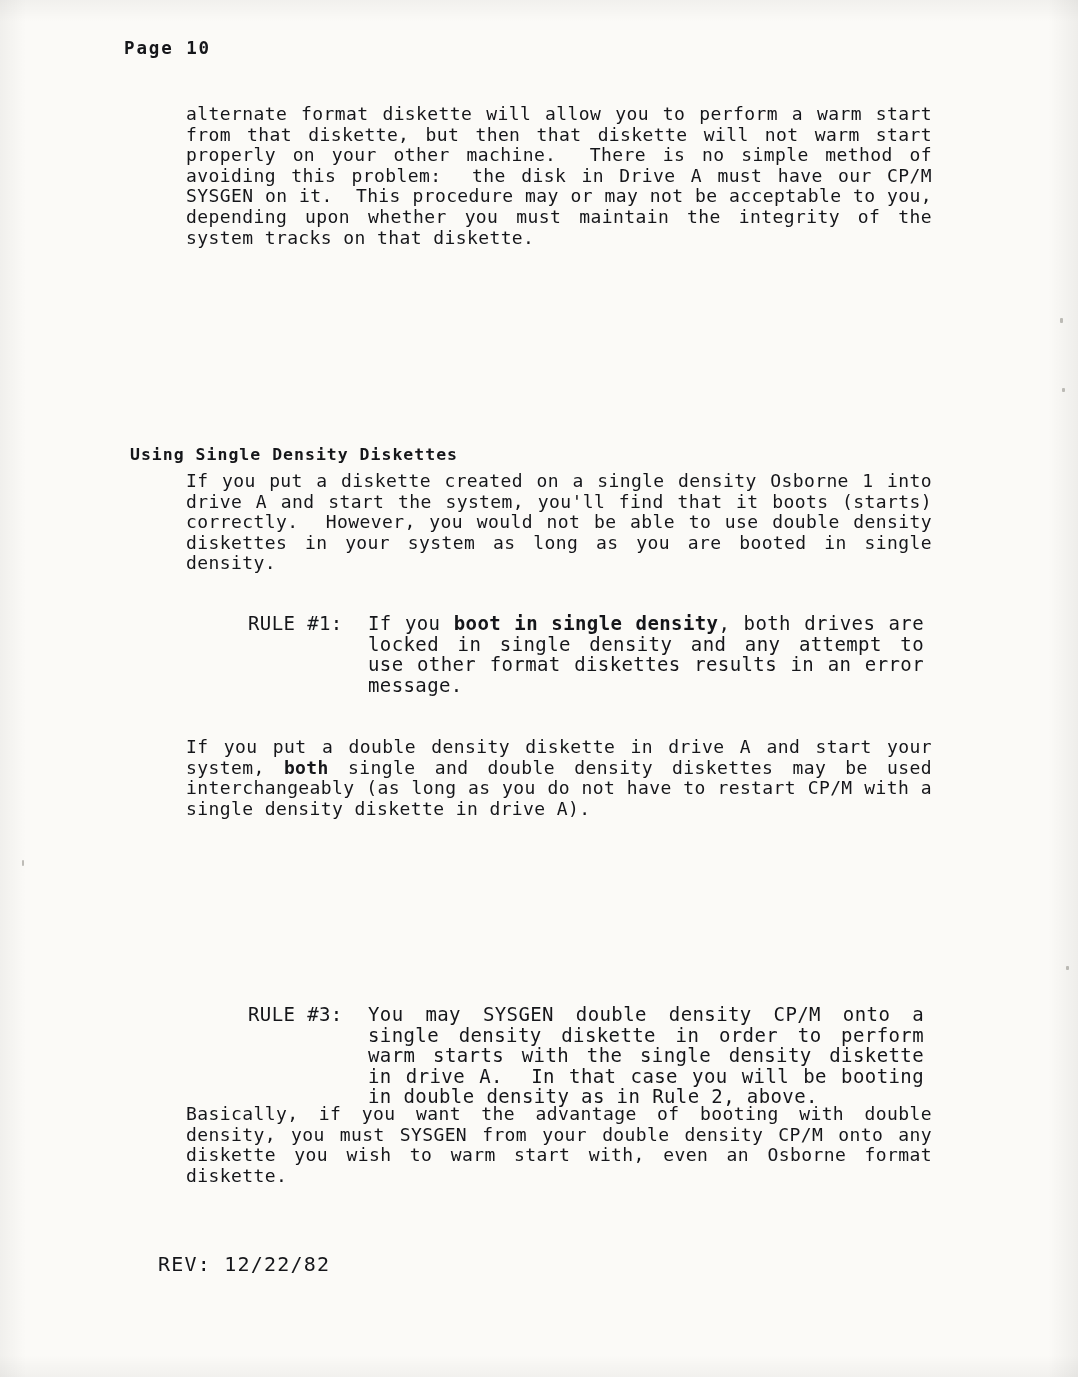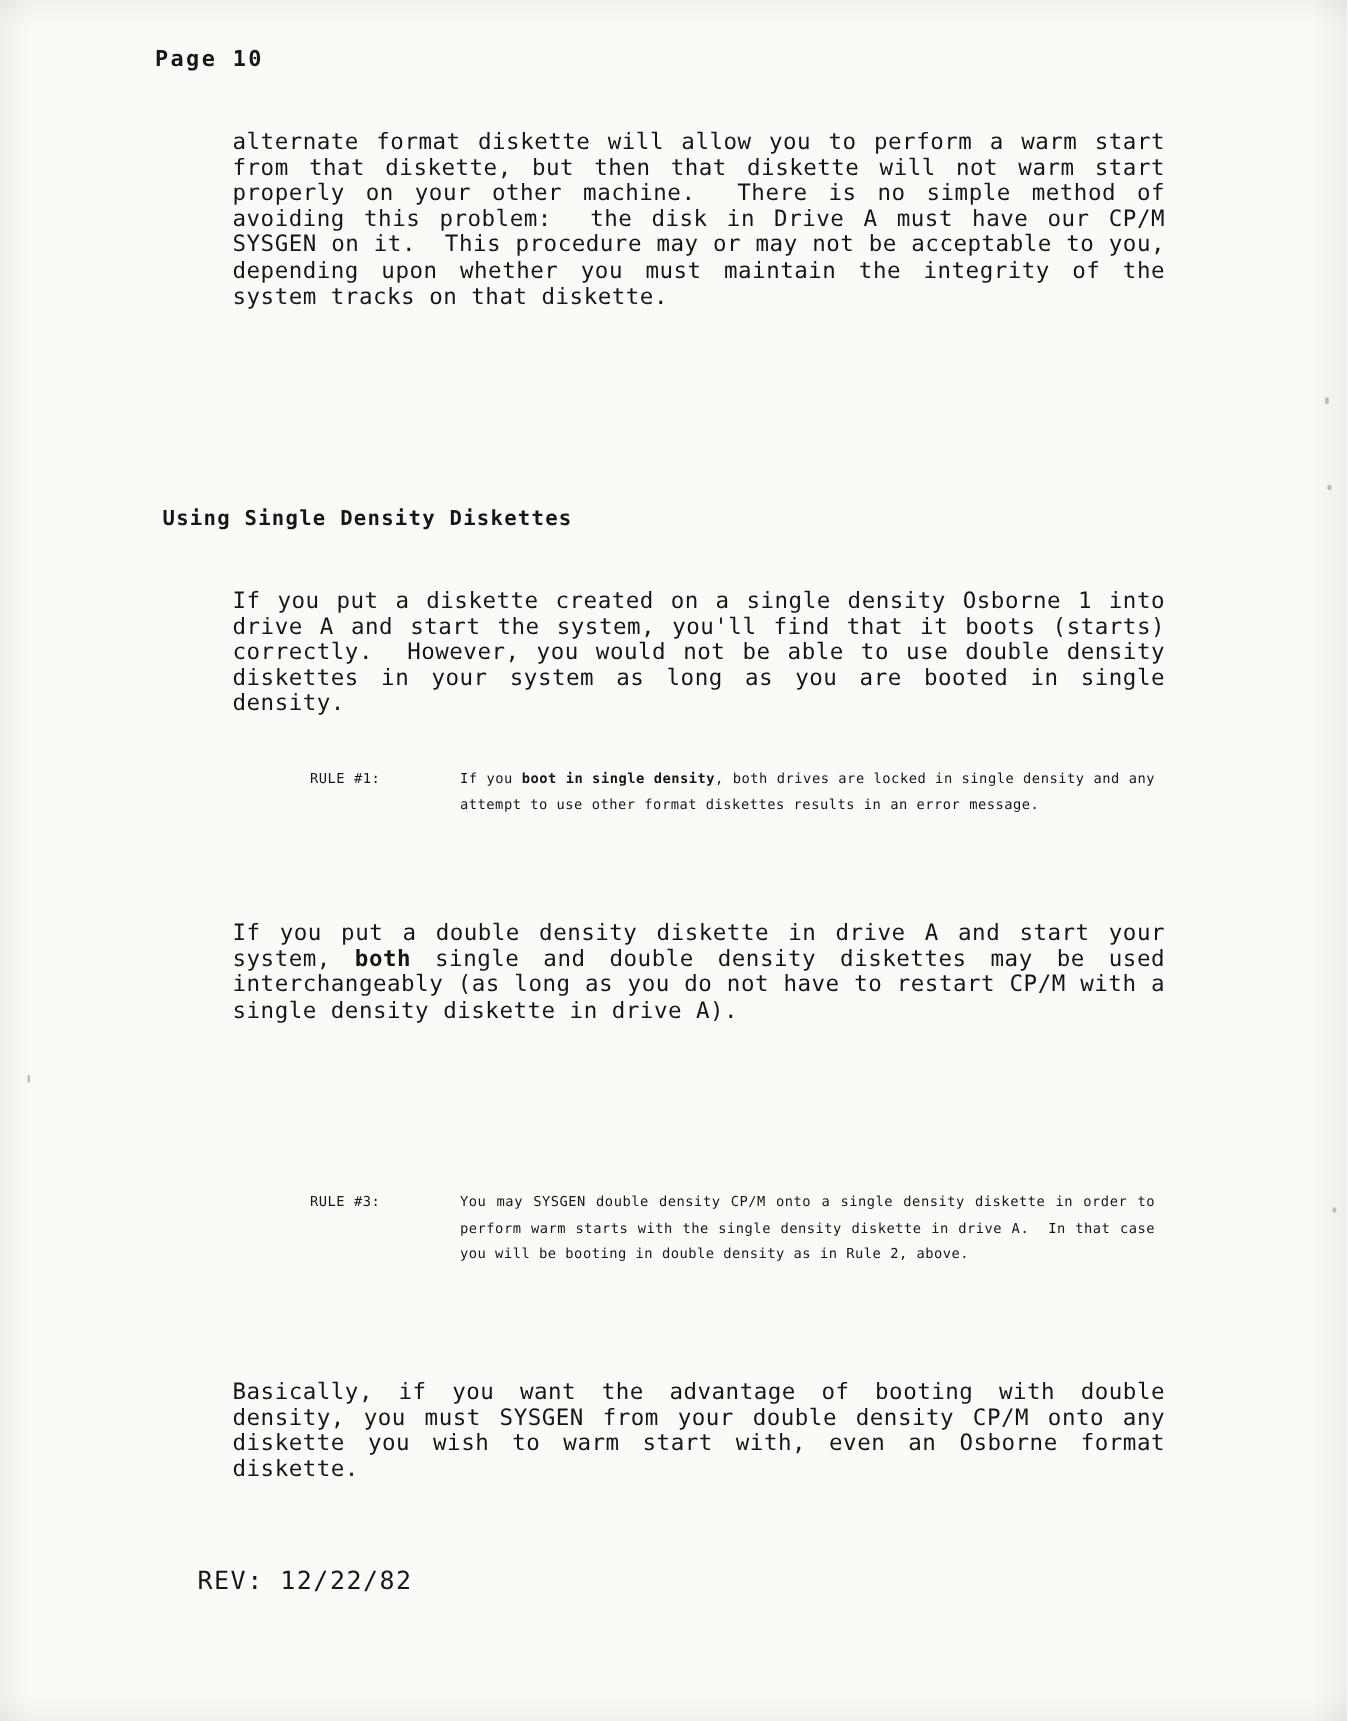--- a/index.html
+++ b/index.html
@@ -65,53 +65,53 @@
     text-align: justify;
     white-space: pre-wrap;
   }
 
   .para1 { top: 104px; }
   .para2 { top: 288px; }
 
   .section-head {
     position: absolute;
     left: 130px;
-    top: 405px;
+    top: 445px;
     font-weight: bold;
     font-size: 16.5px;
     letter-spacing: 1.0px;
     white-space: pre;
   }
 
   .para3 { top: 471px; }
 
   .rule {
     position: absolute;
     left: 248px;
     width: 684px;
-    font-size: 11px;
+    font-size: 19px;
     line-height: 20.6px;
     letter-spacing: 0.4px;
     white-space: pre-wrap;
   }
   .rule .lbl {
     display: inline-block;
     width: 120px;
     white-space: pre;
   }
   .rule .txt {
     display: inline-block;
     width: 556px;
     vertical-align: top;
     text-align: justify;
     white-space: pre-wrap;
   }
   .rule1 { top: 613px; }
   .rule2 { top: 859px; }
-  .rule3 { top: 952px; }
+  .rule3 { top: 1004px; }
 
   .para4 { top: 737px; }
   .para5 { top: 1104px; }
 
   .footer {
     position: absolute;
     left: 158px;
     top: 1252px;
     font-size: 20px;
     letter-spacing: 1.2px;

